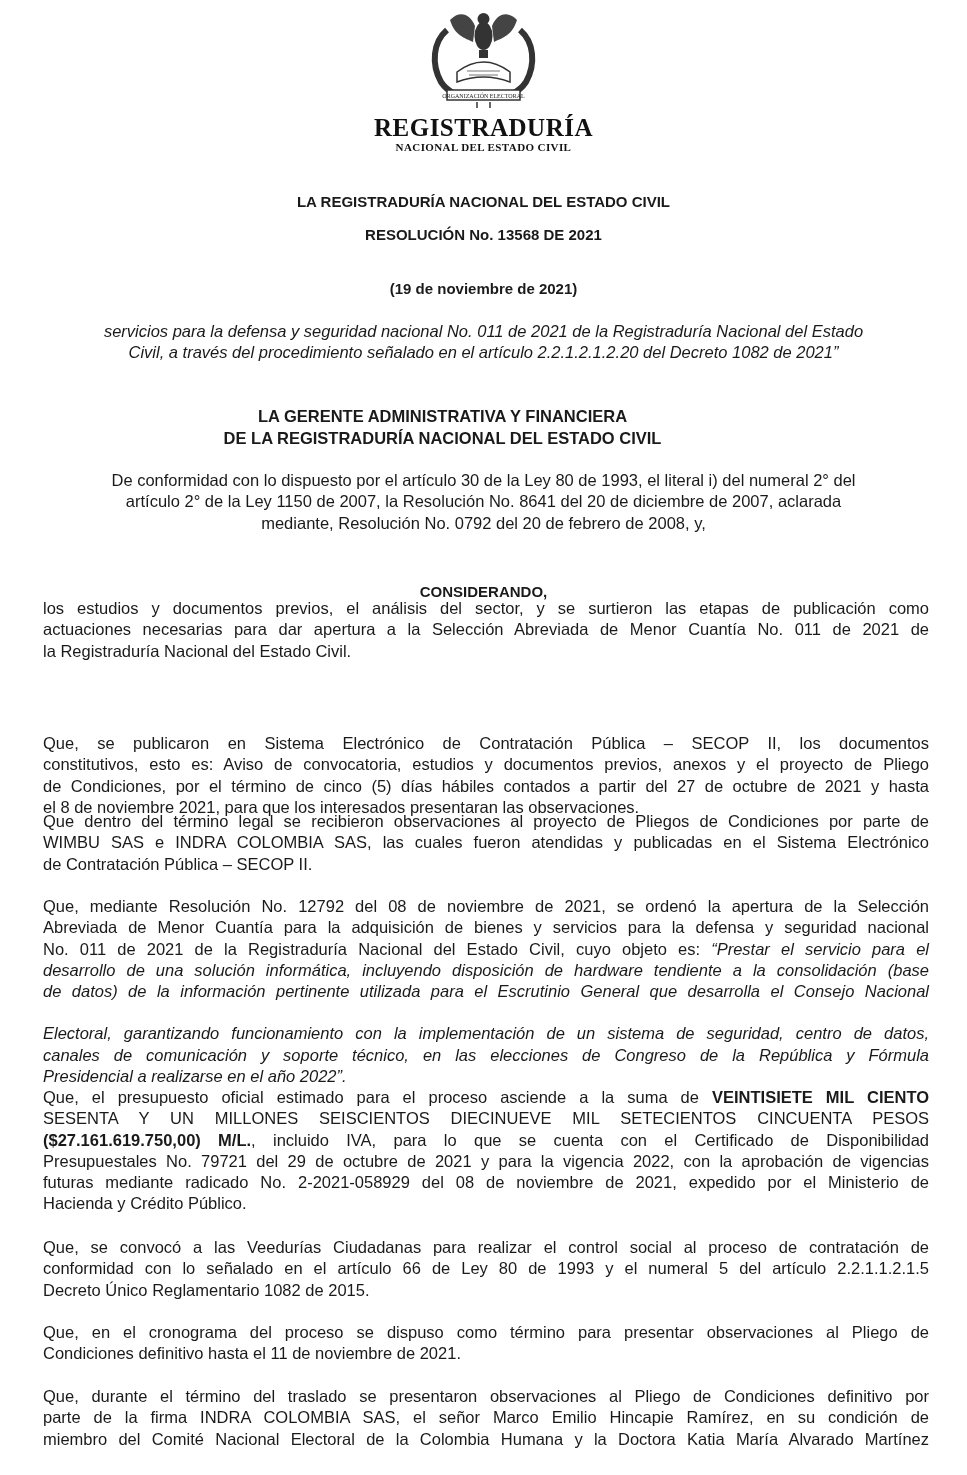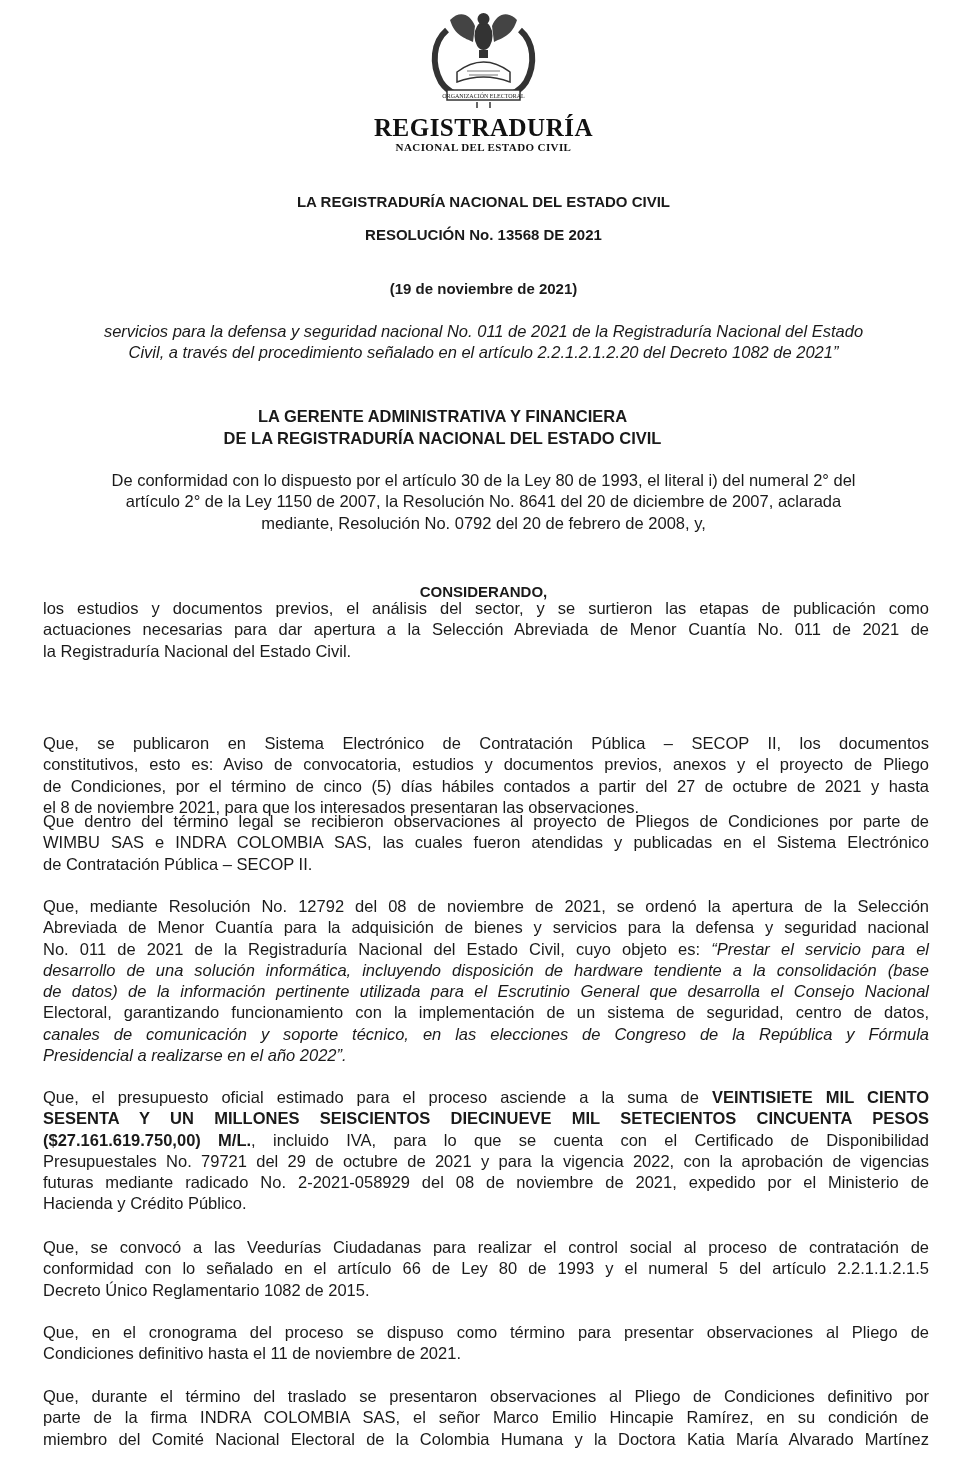--- a/index.html
+++ b/index.html
@@ -101,28 +101,28 @@
   <span class="line">WIMBU SAS e INDRA COLOMBIA SAS, las cuales fueron atendidas y publicadas en el Sistema Electrónico</span>
   <span class="line last">de Contratación Pública – SECOP II.</span>
 </div>
 
 <div class="para" style="top:896px;">
   <span class="line">Que, mediante Resolución No. 12792 del 08 de noviembre de 2021, se ordenó la apertura de la Selección</span>
   <span class="line">Abreviada de Menor Cuantía para la adquisición de bienes y servicios para la defensa y seguridad nacional</span>
   <span class="line"><span>No. 011 de 2021 de la Registraduría Nacional del Estado Civil, cuyo objeto es: </span><i>“Prestar el servicio para el</i></span>
   <span class="line" style="font-style:italic;">desarrollo de una solución informática, incluyendo disposición de hardware tendiente a la consolidación (base</span>
   <span class="line" style="font-style:italic;">de datos) de la información pertinente utilizada para el Escrutinio General que desarrolla el Consejo Nacional</span>
-  <span class="line" style="">Electoral, garantizando funcionamiento con la implementación de un sistema de seguridad, centro de datos,</span>
+  <span class="line" style="font-style:italic;margin-top:21px;">Electoral, garantizando funcionamiento con la implementación de un sistema de seguridad, centro de datos,</span>
   <span class="line" style="font-style:italic;">canales de comunicación y soporte técnico, en las elecciones de Congreso de la República y Fórmula</span>
   <span class="line last" style="font-style:italic;">Presidencial a realizarse en el año 2022”.</span>
 </div>
 
 <div class="para" style="top:1087px;">
   <span class="line"><span>Que, el presupuesto oficial estimado para el proceso asciende a la suma de </span><b>VEINTISIETE MIL CIENTO</b></span>
-  <span class="line" style="font-weight:bold;">SESENTA Y UN MILLONES SEISCIENTOS DIECINUEVE MIL SETECIENTOS CINCUENTA PESOS</span>
+  <span class="line" style="font-weight:normal;">SESENTA Y UN MILLONES SEISCIENTOS DIECINUEVE MIL SETECIENTOS CINCUENTA PESOS</span>
   <span class="line"><b>($27.161.619.750,00) M/L.</b><span>, incluido IVA, para lo que se cuenta con el Certificado de Disponibilidad</span></span>
   <span class="line">Presupuestales No. 79721 del 29 de octubre de 2021 y para la vigencia 2022, con la aprobación de vigencias</span>
   <span class="line">futuras mediante radicado No. 2-2021-058929 del 08 de noviembre de 2021, expedido por el Ministerio de</span>
   <span class="line last">Hacienda y Crédito Público.</span>
 </div>
 
 <div class="para" style="top:1237px;">
   <span class="line">Que, se convocó a las Veedurías Ciudadanas para realizar el control social al proceso de contratación de</span>
   <span class="line">conformidad con lo señalado en el artículo 66 de Ley 80 de 1993 y el numeral 5 del artículo 2.2.1.1.2.1.5</span>
   <span class="line last">Decreto Único Reglamentario 1082 de 2015.</span>

